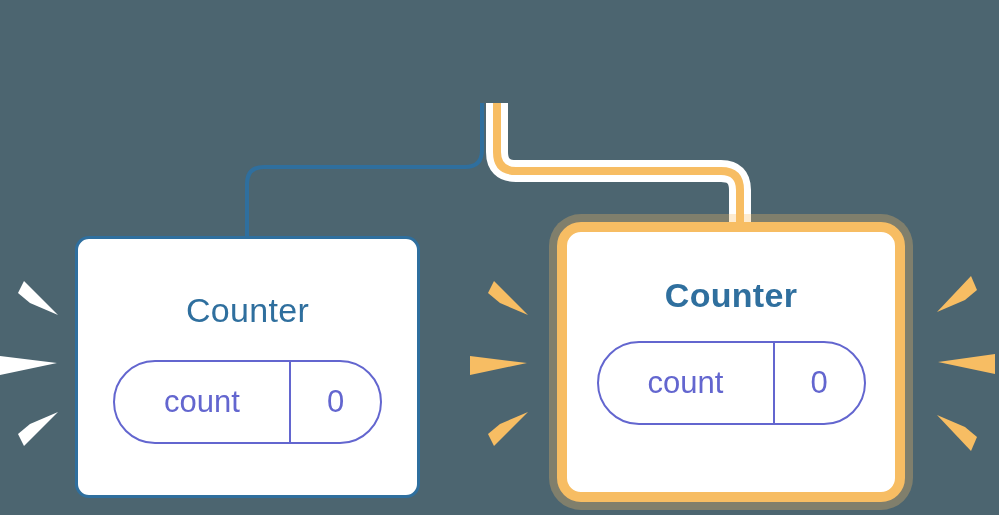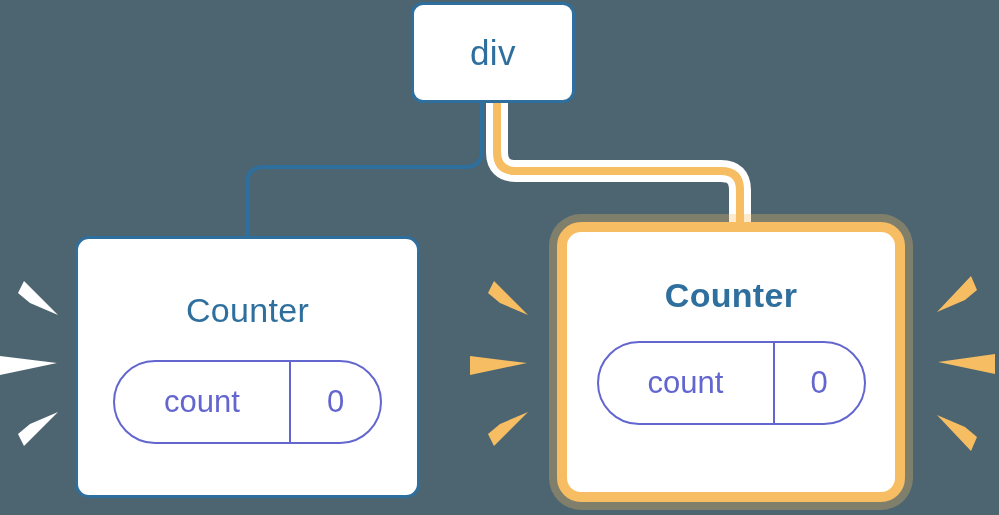--- a/index.html
+++ b/index.html
@@ -143,23 +143,20 @@
     <polygon points="0,75 57,82 0,94" fill="#f7bd63"></polygon>
     <polygon points="24,165 58,131 30,143 18,153" fill="#f7bd63"></polygon>
   </svg>
 
   <svg class="rays rays-right-orange" width="70" height="175" viewBox="0 0 70 175">
     <polygon points="46,0 12,36 40,24 52,14" fill="#f7bd63"></polygon>
     <polygon points="70,78 13,86 70,98" fill="#f7bd63"></polygon>
     <polygon points="46,175 12,139 40,151 52,161" fill="#f7bd63"></polygon>
   </svg>
 
-  <div class="node node-div">
-    <span class="node-title">div</span>
-  </div>
 
   <div class="node node-counter">
     <span class="node-title">Counter</span>
     <div class="pill">
       <span class="pill-key">count</span>
       <span class="pill-val">0</span>
     </div>
   </div>
 
   <div class="node node-counter-hl">

